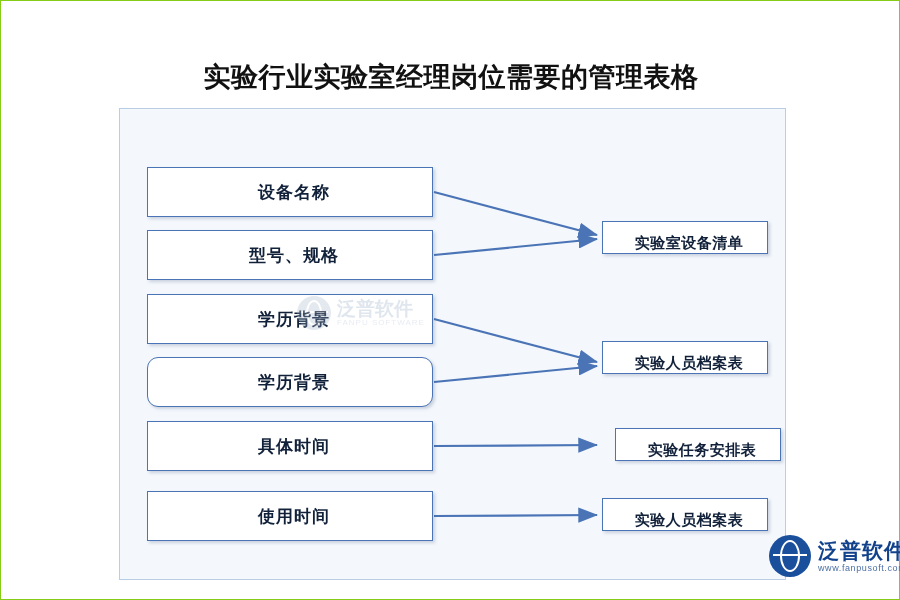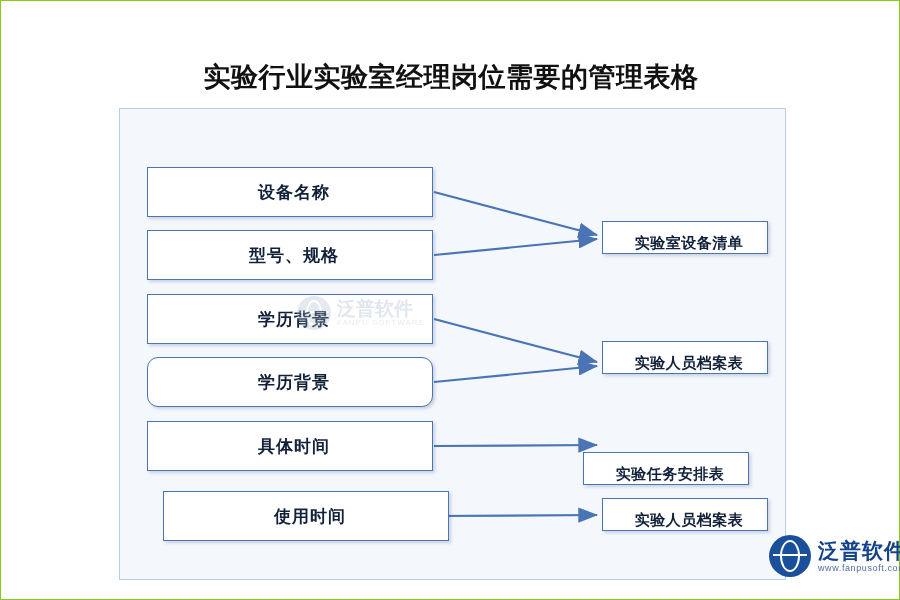--- a/index.html
+++ b/index.html
@@ -224,30 +224,30 @@
       </div>
       <div class="node left-node" style="left: 146px; top: 293px;">
         <span>学历背景</span>
       </div>
       <div class="node left-node" style="left: 146px; top: 356px; border-radius: 11px;">
         <span>学历背景</span>
       </div>
       <div class="node left-node" style="left: 146px; top: 420px;">
         <span>具体时间</span>
       </div>
-      <div class="node left-node" style="left: 162px; top: 490px;">
+      <div class="node left-node" style="left: 146px; top: 490px;">
         <span>使用时间</span>
       </div>
       <div class="node right-node" style="left: 601px; top: 220px;">
         <span>实验室设备清单</span>
       </div>
       <div class="node right-node" style="left: 601px; top: 340px;">
         <span>实验人员档案表</span>
       </div>
-      <div class="node right-node" style="left: 582px; top: 427px; margin-top: 24px;">
+      <div class="node right-node" style="left: 614px; top: 427px;">
         <span>实验任务安排表</span>
       </div>
       <div class="node right-node" style="left: 601px; top: 497px;">
         <span>实验人员档案表</span>
       </div>
     </div>
 
   <div id="watermark-center">
     <div class="wm-globe"></div>
     <div class="wm-text">

